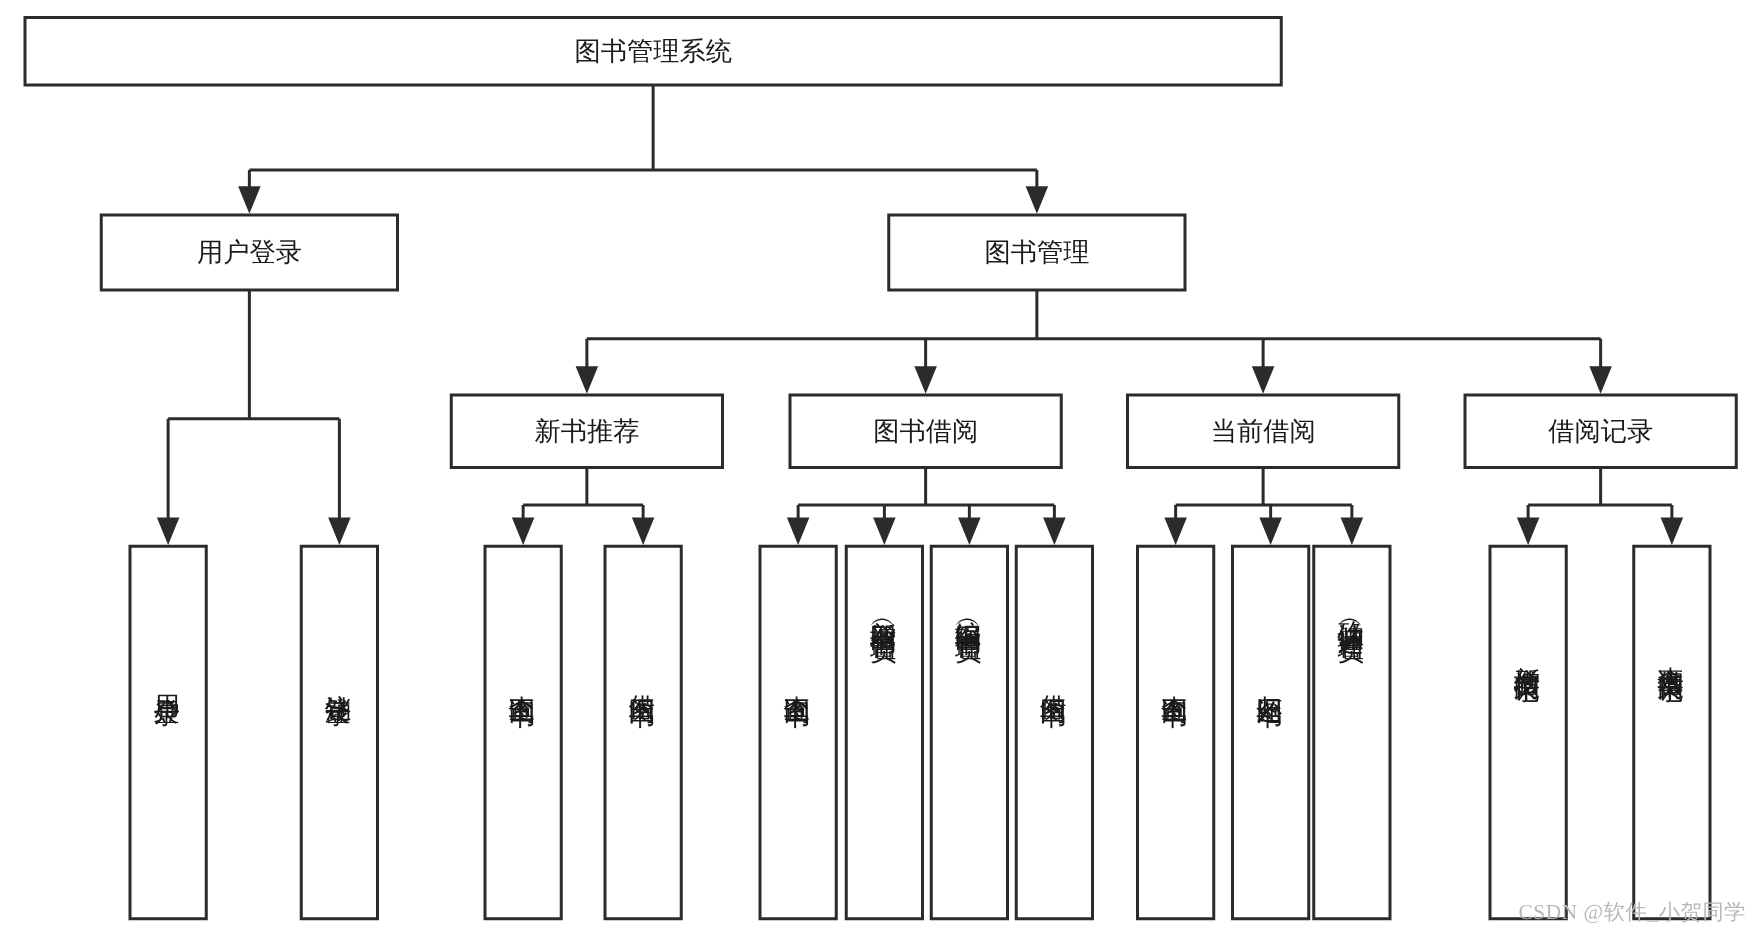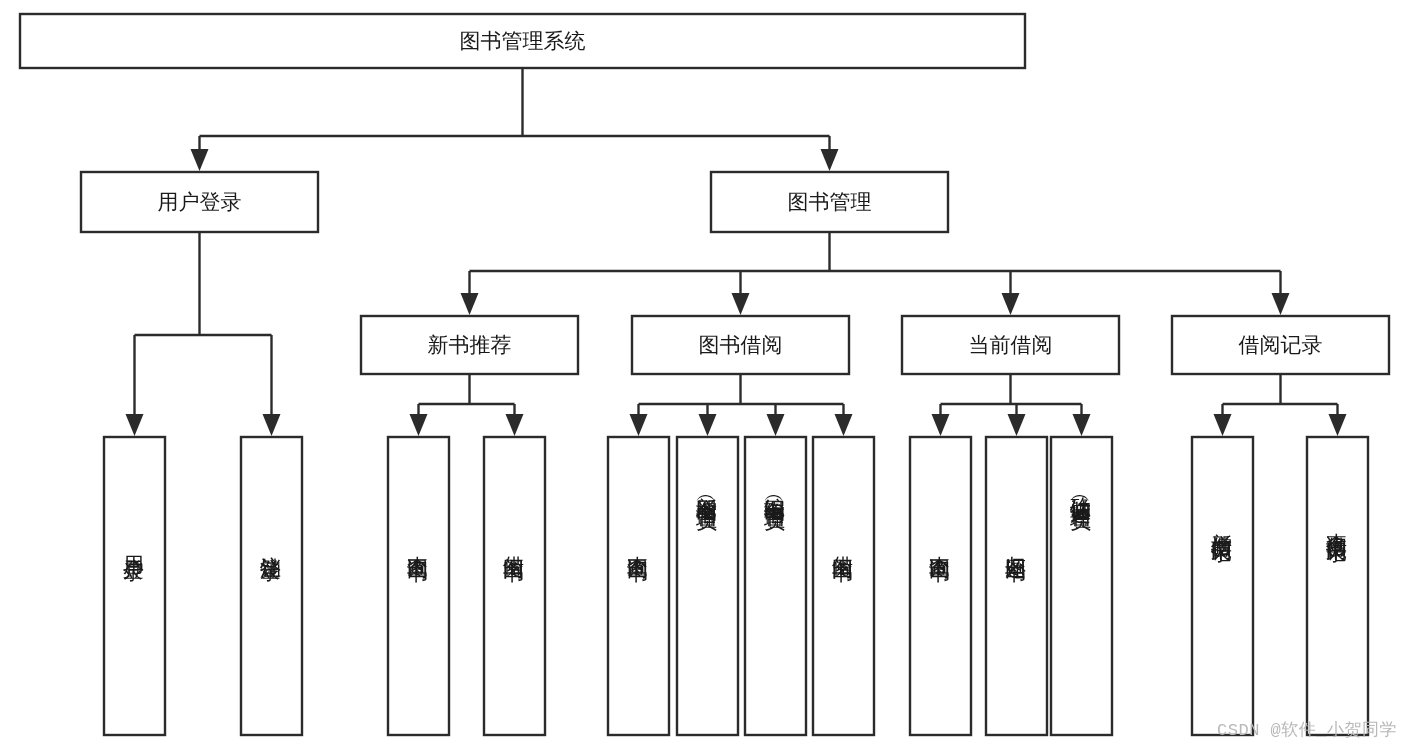--- a/index.html
+++ b/index.html
@@ -59,21 +59,21 @@
     letter-spacing: 2px;
     color: #1a1a1a;
     white-space: nowrap;
     text-align: left;
     pointer-events: none;
   }
   #watermark {
     position: absolute;
     right: 8px;
     bottom: 6px;
-    font-family: Liberation Mono, monospace;
+    font-family: Liberation Serif, serif;
     font-size: 17px;
     color: #b8b8b8;
     letter-spacing: 0.5px;
     white-space: nowrap;
   }
 </style>
 </head>
 <body>
 
 <div id="diagram-root">

